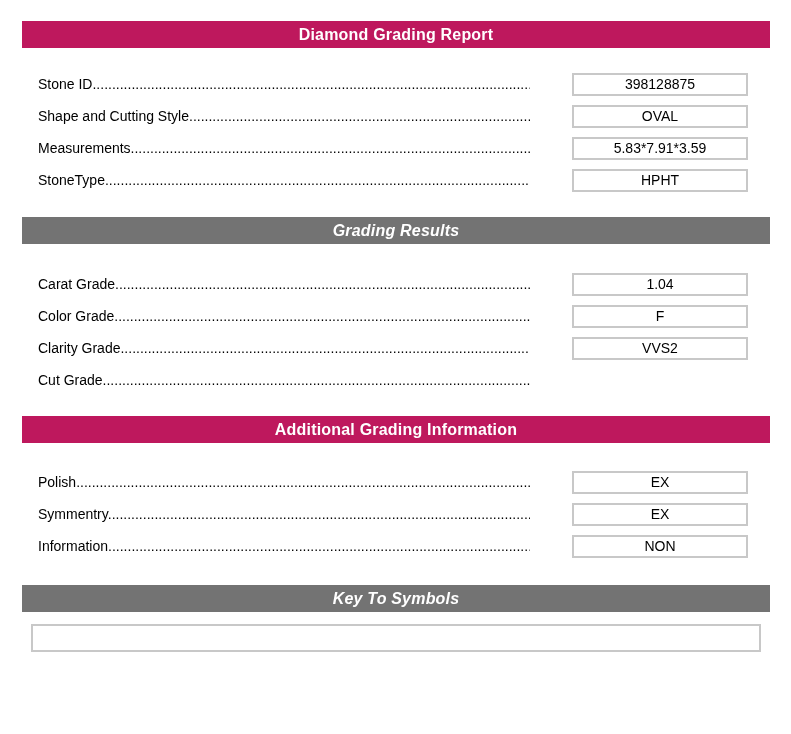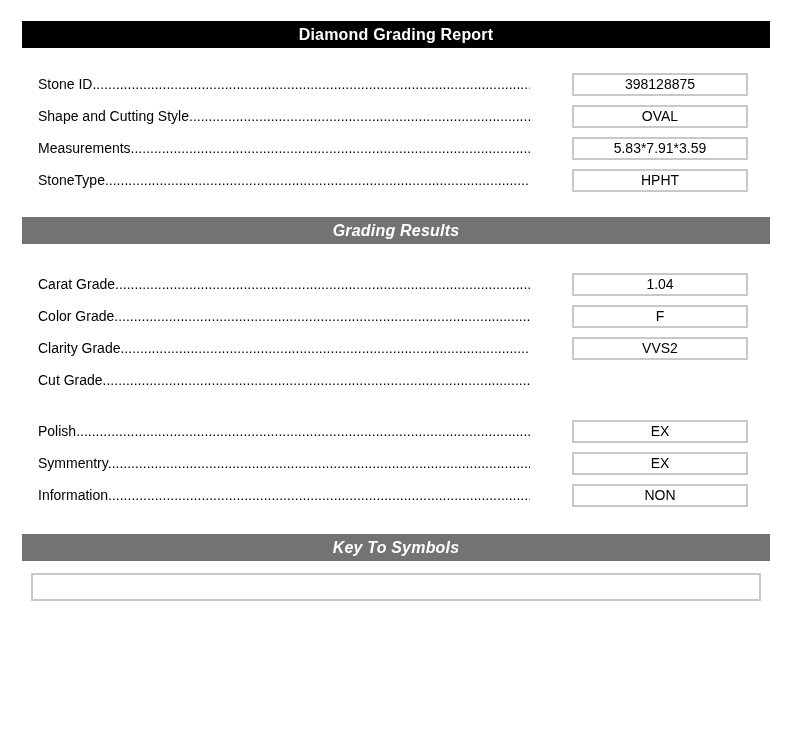--- a/index.html
+++ b/index.html
@@ -19,21 +19,21 @@
     margin-left: 22px;
     width: 748px;
     height: 27px;
     line-height: 27px;
     text-align: center;
     color: #ffffff;
     font-weight: bold;
     font-size: 16px;
     letter-spacing: 0.2px;
   }
-  .bar.navy { background: #000000; text-align: center; }
+  .bar.navy { background: #be185d; text-align: center; }
   .bar.gray { background: #737373; font-style: italic; }
   #bar-1 { margin-top: 21px; }
 
   .rows {
     margin-left: 22px;
     width: 748px;
   }
   #sec1-rows { margin-top: 25px; margin-bottom: 25px; }
   #sec2-rows { margin-top: 29px; margin-bottom: 24px; }
   #sec3-rows { margin-top: 28px; margin-bottom: 27px; }
@@ -121,20 +121,23 @@
     </div>
     <div class="row">
       <div class="label-wrap"><span>Clarity Grade</span><span>....................................................................................................................................................................</span></div>
       <div class="value-box">VVS2</div>
     </div>
     <div class="row">
       <div class="label-wrap"><span>Cut Grade</span><span>....................................................................................................................................................................</span></div>
     </div>
   </div>
 
+  <div id="bar-3" class="bar navy">
+    <span>Additional Grading Information</span>
+  </div>
 
   <div id="sec3-rows" class="rows">
     <div class="row">
       <div class="label-wrap"><span>Polish</span><span>....................................................................................................................................................................</span></div>
       <div class="value-box">EX</div>
     </div>
     <div class="row">
       <div class="label-wrap"><span>Symmentry</span><span>....................................................................................................................................................................</span></div>
       <div class="value-box">EX</div>
     </div>

